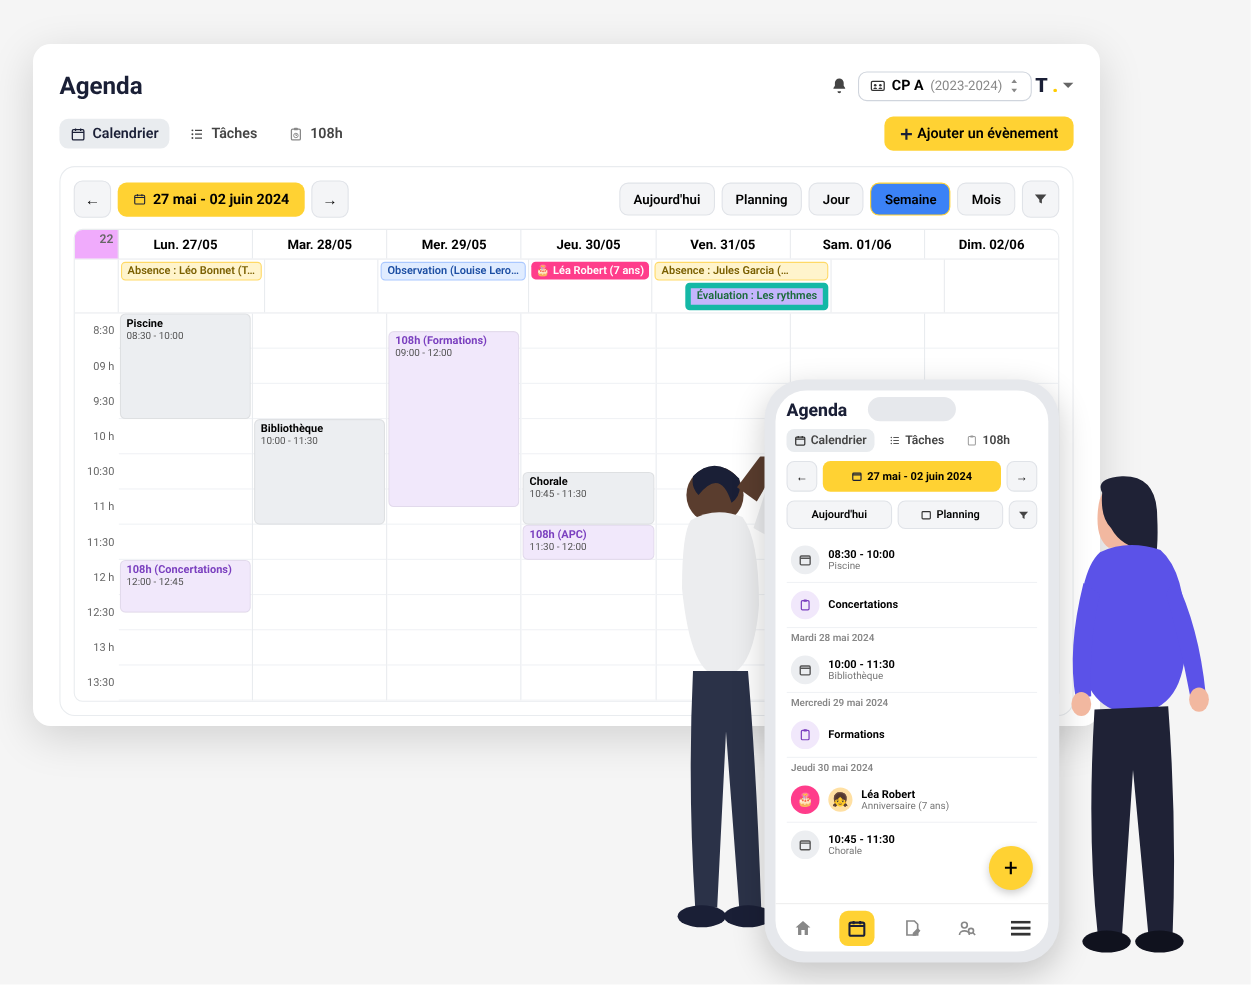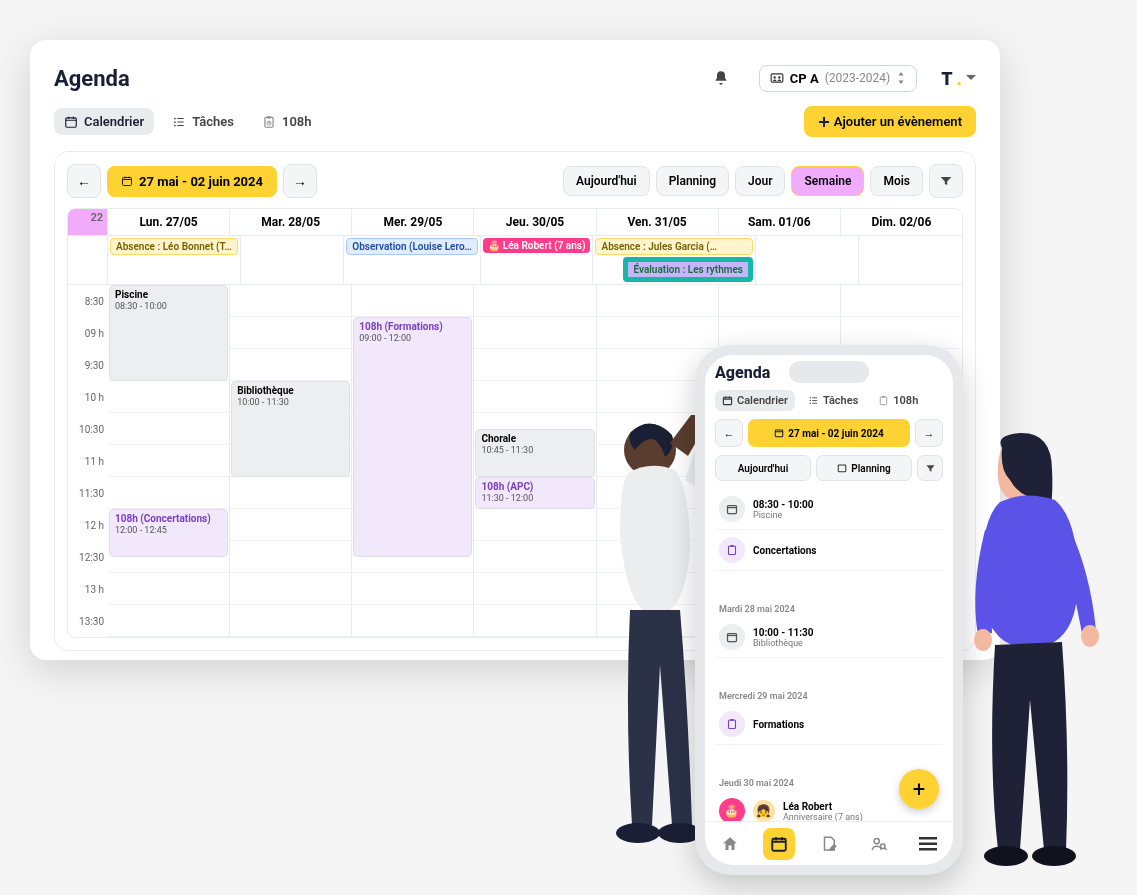--- a/index.html
+++ b/index.html
@@ -6,21 +6,21 @@
 body { background: #f5f5f5; width: 1137px; height: 895px; position: relative; overflow: hidden; }
 
 
 .desktop-window {
   position: absolute; top: 40px; left: 30px; width: 970px; height: 620px;
   background: #fff; border-radius: 16px; box-shadow: 0 10px 40px rgba(0,0,0,0.15);
   padding: 24px; overflow: hidden;
 }
 .dw-header { display: flex; justify-content: space-between; align-items: center; margin-bottom: 14px; }
 .page-title { font-size: 22px; font-weight: 700; color: #1a1f36; }
-.dw-header-right { display: flex; align-items: center; gap: 24px; }
+.dw-header-right { display: flex; align-items: center; gap: 3px; }
 .bell-btn { display:flex; align-items:center; justify-content:center; width:28px; height:28px; color:#444; cursor:pointer;}
 .class-selector {
   border: 1px solid #d0d5dd; border-radius: 8px; padding: 5px 10px;
   display: flex; align-items: center; gap: 6px; font-size: 13px; cursor: pointer;
 }
 .class-selector .year { color: #888; font-size: 12px; }
 .avatar-menu { display:flex; align-items:center; gap:4px; cursor:pointer; font-weight:900; font-size:18px; }
 .avatar-menu .t-letter { color:#1a1f36; }
 .avatar-menu .dot { color:#ffcc00; }
 
@@ -44,21 +44,21 @@
   background: #f4f5f7; display:flex; align-items:center; justify-content:center; cursor:pointer; font-size:14px;
 }
 .date-pill {
   background: #ffd233; border-radius: 8px; padding: 8px 14px;
   font-size: 13px; font-weight: 700; display:flex; align-items:center; gap:6px;
 }
 .view-btn {
   border: 1px solid #e0e3e8; border-radius: 8px; background: #f4f5f7;
   padding: 7px 12px; font-size: 12px; font-weight: 600; cursor:pointer;
 }
-.view-btn.active { background: #f0abfc; border-color: #ffd233; }
+.view-btn.active { background: #3b82f6; border-color: #ffd233; }
 .filter-btn { width:34px; height:34px; border:1px solid #e0e3e8; border-radius:8px; background:#f4f5f7; display:flex;align-items:center;justify-content:center; cursor:pointer; }
 
 .cal-grid { border: 1px solid #e9ecef; border-radius: 8px; overflow:hidden; }
 .cal-header-row { display:flex; border-bottom:1px solid #e9ecef; }
 .time-col { width: 40px; flex-shrink:0; }
 .week-cell { border-right:1px solid #e9ecef; background:#f0abfc; padding:2px 4px; text-align:right; font-size:11px; font-weight:600; color:#666; }
 .day-head { flex:1; text-align:center; padding:6px 0; font-size:12px; font-weight:700; border-right:1px solid #e9ecef; }
 .day-head:last-child { border-right:none; }
 .allday-row { display:flex; border-bottom:1px solid #e9ecef; min-height:42px; }
 .allday-pad { width:40px; flex-shrink:0; border-right:1px solid #e9ecef; }
@@ -115,21 +115,21 @@
 .ph-filter{width:26px;height:26px;background:#f4f5f7;border:1px solid #e0e3e8;border-radius:7px;display:flex;align-items:center;justify-content:center;}
 .ph-list{flex:1;overflow:hidden;}
 .ph-item{display:flex;gap:8px;align-items:center;padding:7px 4px;border-bottom:1px solid #f0f2f5;}
 .ph-icon{width:26px;height:26px;border-radius:13px;display:flex;align-items:center;justify-content:center;flex-shrink:0;font-size:12px;}
 .ph-icon.gray{background:#eceef1;color:#555;}
 .ph-icon.purple{background:#f1e8fb;color:#7a3fbf;}
 .ph-icon.pink{background:#ff3d8b;color:#fff;}
 .ph-item-body{flex:1;overflow:hidden;}
 .ph-item-title{font-size:10px;font-weight:700;}
 .ph-item-sub{font-size:9px;color:#777;}
-.ph-day-head{font-size:9px;color:#888;padding:5px 4px 3px;font-weight:600;margin-top:28px;}
+.ph-day-head{font-size:9px;color:#888;padding:5px 4px 3px;font-weight:600;}
 .ph-avatar{width:22px;height:22px;border-radius:50%;background:#ffe0a3;display:flex;align-items:center;justify-content:center;font-size:12px;}
 .fab{position:absolute;bottom:56px;right:14px;width:40px;height:40px;border-radius:50%;background:#ffd233;display:flex;align-items:center;justify-content:center;font-size:22px;font-weight:400;box-shadow:0 3px 8px rgba(0,0,0,0.2);}
 .ph-navbar{display:flex;justify-content:space-around;align-items:center;border-top:1px solid #eee;height:44px;}
 .ph-navitem{display:flex;align-items:center;justify-content:center;width:32px;height:32px;border-radius:8px;color:#666;}
 .ph-navitem.active{background:#ffd233;color:#1a1f36;}
 
 
 .person1 {
   position:absolute; top:415px; left:580px; width:145px; height:435px;
 }
@@ -334,21 +334,21 @@
                 <div class="slot-line"></div>
                 <div class="slot-line"></div>
                 <div class="slot-line"></div>
                 <div class="slot-line"></div>
                 <div class="slot-line"></div>
                 <div class="slot-line"></div>
                 <div class="slot-line"></div>
                 <div class="slot-line"></div>
                 <div class="slot-line"></div>
               </div>
-            <div class="event ev-purple" style="top:32px;height:240px;">
+            <div class="event ev-purple" style="top:16px;height:160px;">
               <div class="ev-title">108h (Formations)</div>
               <div class="ev-time">09:00 - 12:00</div>
             </div>
           </div>
 
           <div class="day-col">
             <div class="slot-lines" id="sl3">
                 <div class="slot-line"></div>
                 <div class="slot-line"></div>
                 <div class="slot-line"></div>

